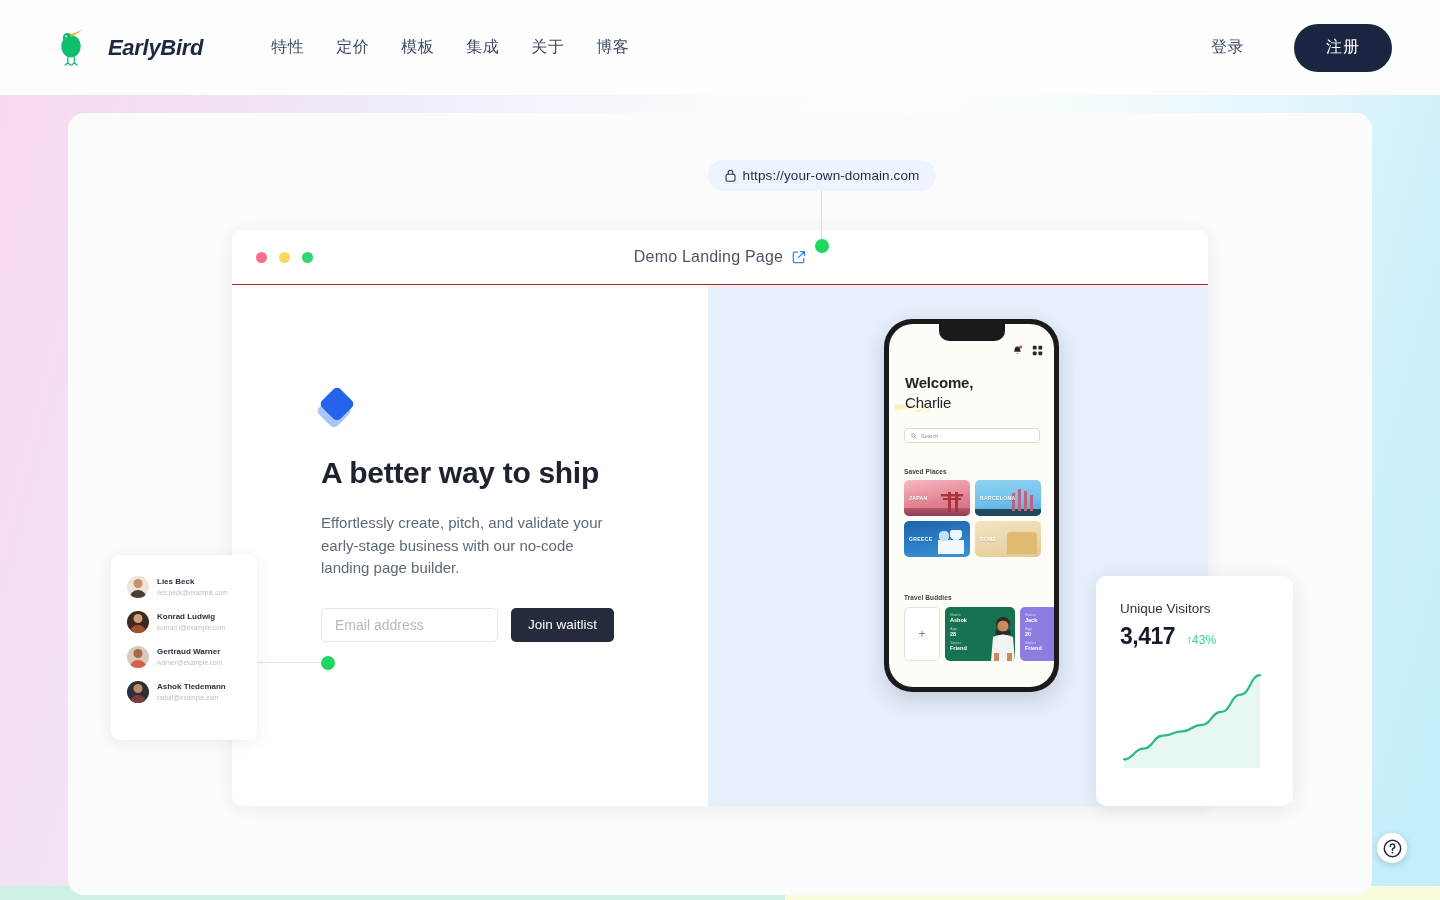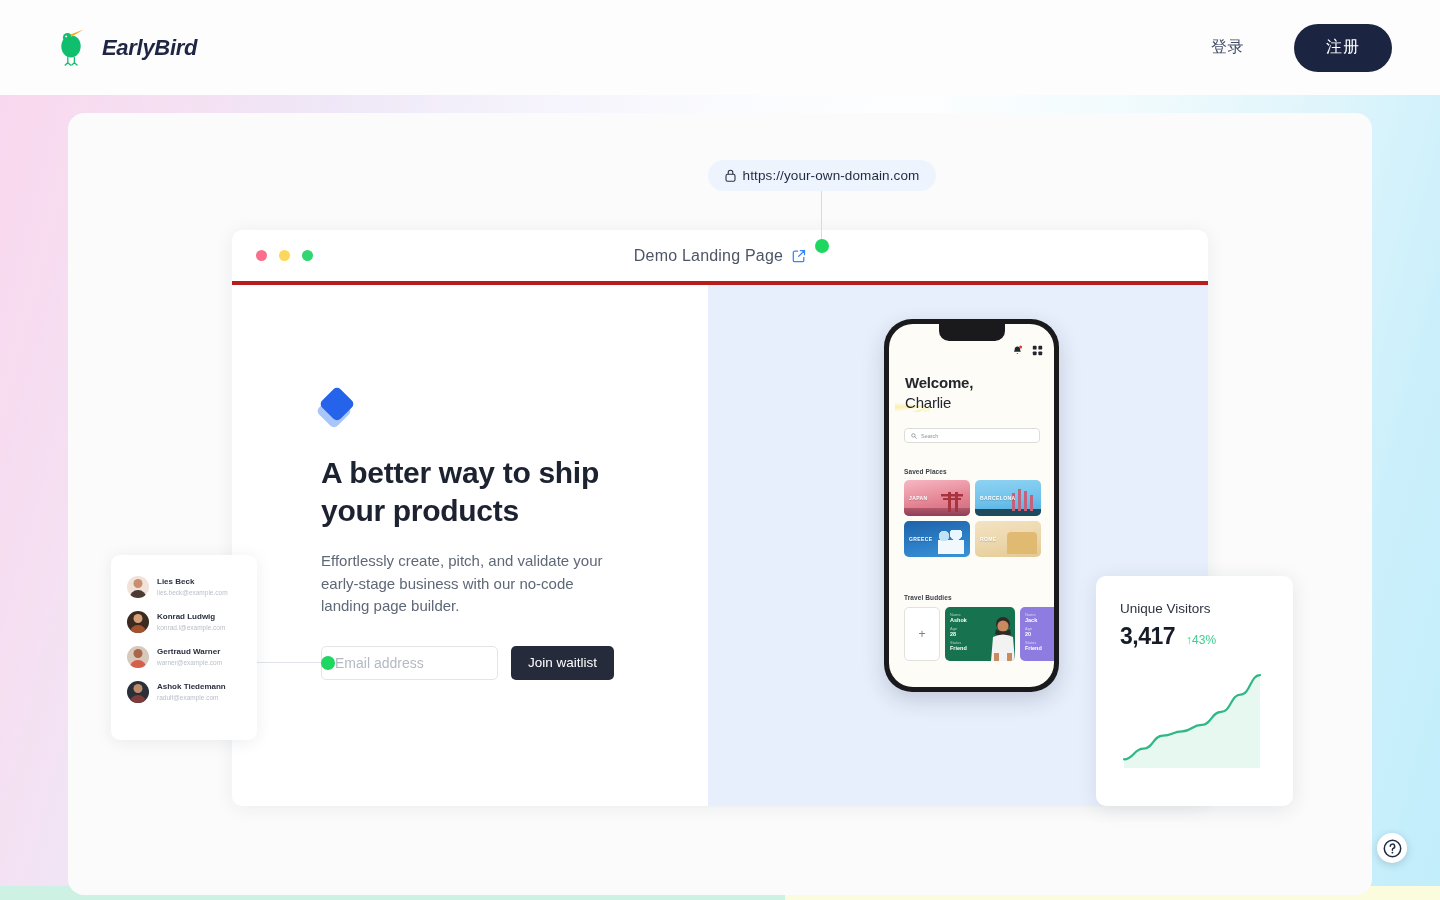--- a/index.html
+++ b/index.html
@@ -39,21 +39,21 @@
   .bg-strip .lemon { flex: 1; background: #fbfbdd; }
 
   
   .topnav {
     position: absolute; left: 0; top: 0; width: 1440px; height: 95px;
     background: #fdfdfd;
     display: flex; align-items: center;
     z-index: 30;
   }
   .brand {
-    display: flex; align-items: center; gap: 16px;
+    display: flex; align-items: center; gap: 22px;
     margin-left: 56px;
     text-decoration: none;
   }
   .brand-mark { width: 30px; height: 42px; display: block; }
   .brand-name {
     font-size: 22px; font-weight: 700; font-style: italic;
     color: #1f2544; letter-spacing: -0.3px;
     font-family: "Liberation Sans", sans-serif;
   }
   .navlinks {
@@ -112,21 +112,21 @@
 
   
   .browser {
     position: absolute; left: 232px; top: 230px;
     width: 976px; height: 576px;
     background: #ffffff; border-radius: 10px;
     box-shadow: 0 2px 18px rgba(30,40,70,.07);
     overflow: hidden; z-index: 12;
   }
   .browser-bar {
-    height: 55px; border-bottom: 4px solid #b91c1c;
+    height: 55px; border-bottom: 1px solid #b91c1c;
     display: flex; align-items: center; position: relative;
   }
   .traffic { display: flex; gap: 12px; margin-left: 24px; }
   .traffic i { width: 11px; height: 11px; border-radius: 50%; display: block; }
   .t-red { background: #fd6e8c; }
   .t-yellow { background: #fbd85d; }
   .t-green { background: #2fd773; }
   .browser-title {
     position: absolute; left: 0; right: 0; top: 0; bottom: 0;
     display: flex; align-items: center; justify-content: center; gap: 9px;
@@ -390,20 +390,28 @@
         <circle cx="11.5" cy="10.5" r="4.6" fill="#0fbf6e"></circle>
         <circle cx="10.2" cy="9.4" r="0.95" fill="#ffffff"></circle>
         <path d="M14.4 7.6 L27.5 2.6 L15.3 9.9 Z" fill="#f5b024"></path>
         <path d="M11.8 30.5 l0 5.2 M11.8 35.7 l-2.6 2.4 M11.8 35.7 l2.6 2.4" stroke="#0fbf6e" stroke-width="1.3" fill="none" stroke-linecap="round"></path>
         <path d="M18.4 30.5 l0 5.2 M18.4 35.7 l-2.6 2.4 M18.4 35.7 l2.6 2.4" stroke="#0fbf6e" stroke-width="1.3" fill="none" stroke-linecap="round"></path>
       </svg>
     </span>
     <span class="brand-name">EarlyBird</span>
   </a>
 
+  <nav class="navlinks">
+    <a class="navlink" href="#">特性</a>
+    <a class="navlink" href="#">定价</a>
+    <a class="navlink" href="#">模板</a>
+    <a class="navlink" href="#">集成</a>
+    <a class="navlink" href="#">关于</a>
+    <a class="navlink" href="#">博客</a>
+  </nav>
 
   <div class="nav-right">
     <a class="login-link" href="#">登录</a>
     <button class="signup-btn">注册</button>
   </div>
 </div>
 
 <div class="stage"></div>
 
 <div class="url-pill">
@@ -439,21 +447,20 @@
 
   <div class="browser-body">
 
     <div class="hero-left">
       <div class="hero-logo">
         <div class="d-back"></div>
           <div class="d-front"></div>
       </div>
       <h1 class="hero-title">
         <span>A better way to ship</span>
-        <span>your products</span>
       </h1>
       <p class="hero-sub">Effortlessly create, pitch, and validate your early-stage business with our no-code landing page builder.</p>
       <div class="hero-form">
         <input class="email-input" type="text" placeholder="Email address" style="">
         <button class="join-btn">Join waitlist</button>
       </div>
     </div>
 
     <div class="phone-panel">
       <div class="phone">

